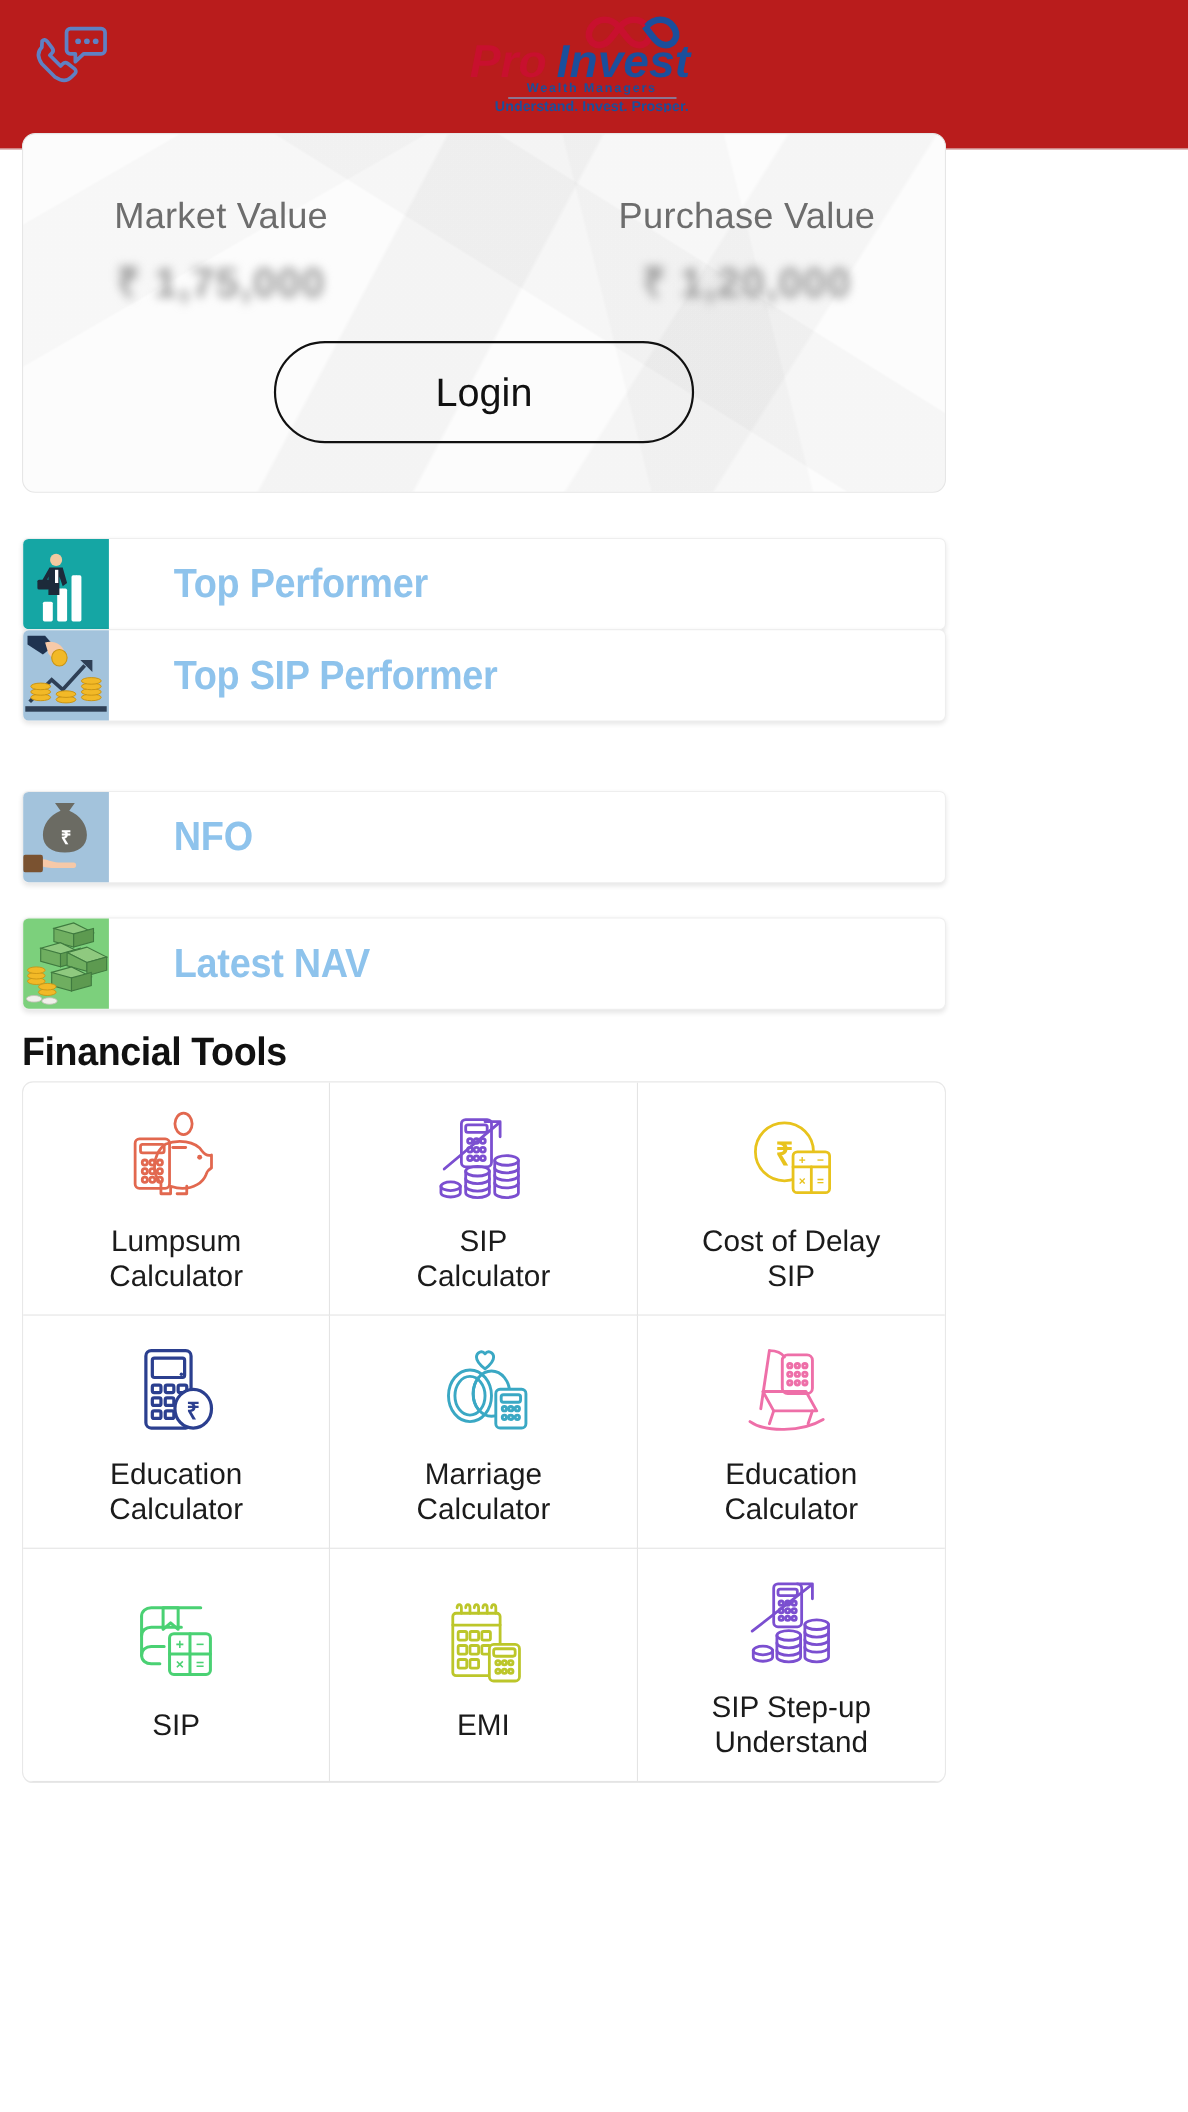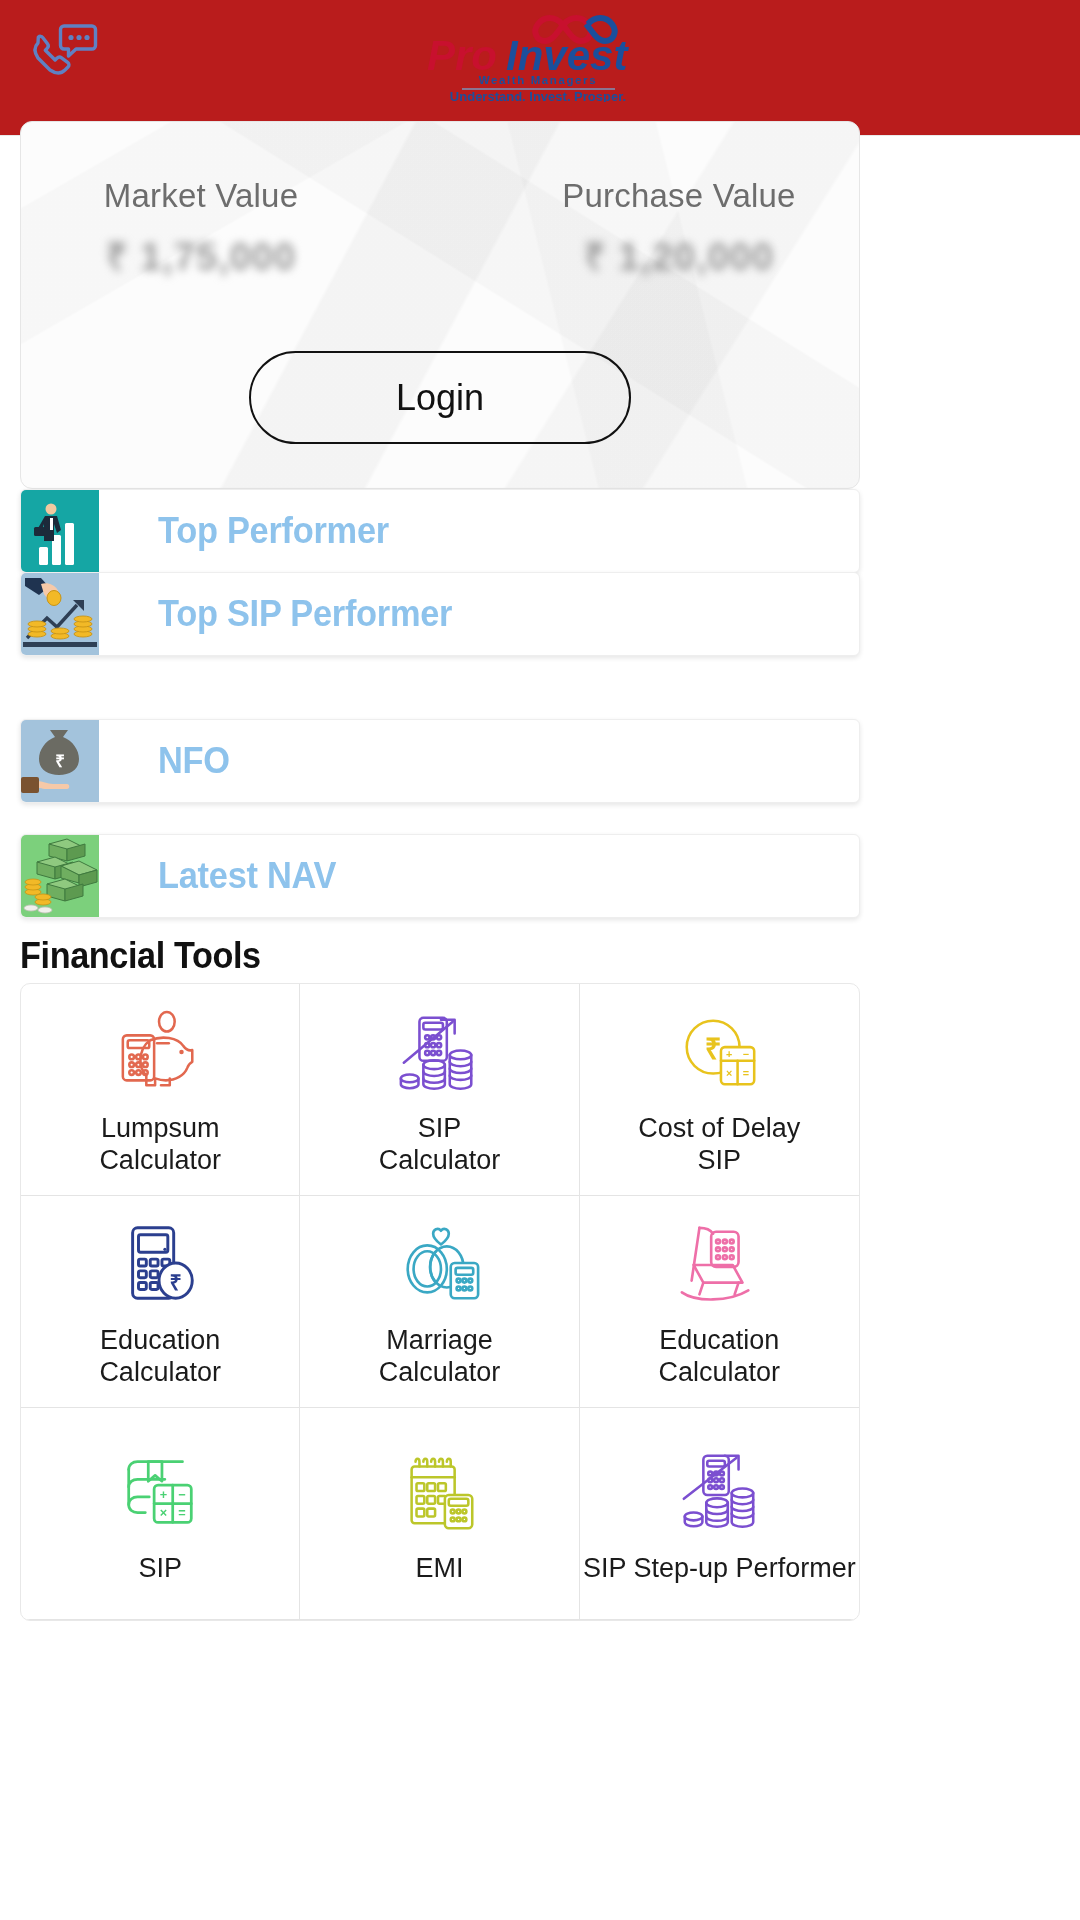--- a/index.html
+++ b/index.html
@@ -21,21 +21,21 @@
   .callicon { position:absolute; left:20px; top:16px; width:80px; height:72px; }
   .logo-wrap {
     position:absolute; left:50%; transform:translateX(-50%);
     top:4px; width:260px; height:98px;
     display:flex; align-items:flex-start; justify-content:center;
   }
 
   
   .portfolio {
     position:absolute; left:20px; top:121px;
-    width:840px; height:368px;
+    width:840px; height:327px;
     border:1px solid #e6e6e6; border-radius:12px;
     background:
       linear-gradient(118deg, rgba(255,255,255,0) 38%, rgba(0,0,0,.030) 38.4%, rgba(0,0,0,.030) 52%, rgba(255,255,255,0) 52.4%),
       linear-gradient(32deg, rgba(255,255,255,0) 55%, rgba(0,0,0,.022) 55.3%, rgba(0,0,0,.022) 70%, rgba(255,255,255,0) 70.3%),
       linear-gradient(-58deg, rgba(255,255,255,0) 20%, rgba(0,0,0,.028) 20.4%, rgba(0,0,0,.028) 33%, rgba(255,255,255,0) 33.4%),
       linear-gradient(76deg, rgba(255,255,255,0) 62%, rgba(0,0,0,.020) 62.3%, rgba(0,0,0,.020) 78%, rgba(255,255,255,0) 78.3%),
       linear-gradient(150deg, rgba(255,255,255,0) 10%, rgba(0,0,0,.018) 10.3%, rgba(0,0,0,.018) 26%, rgba(255,255,255,0) 26.3%),
       #fcfcfc;
     overflow:hidden;
   }
@@ -513,17 +513,17 @@
           <ellipse cx="48" cy="56" rx="11" ry="4.5"></ellipse>
           <path d="M37 56v20a11 4.5 0 0 0 22 0V56"></path>
           <path d="M37 63a11 4.5 0 0 0 22 0M37 70a11 4.5 0 0 0 22 0"></path>
           <ellipse cx="74" cy="46" rx="11" ry="4.5"></ellipse>
           <path d="M63 46v30a11 4.5 0 0 0 22 0V46"></path>
           <path d="M63 53a11 4.5 0 0 0 22 0M63 60a11 4.5 0 0 0 22 0M63 67a11 4.5 0 0 0 22 0"></path>
         </g>
       </svg>
     </div>
     <div class="tool-label">
-      <span>SIP Step-up Performer</span>
+      <span>SIP Step-up Understand</span>
     </div>
   </div>
 
 </div>
 
 </body></html>

